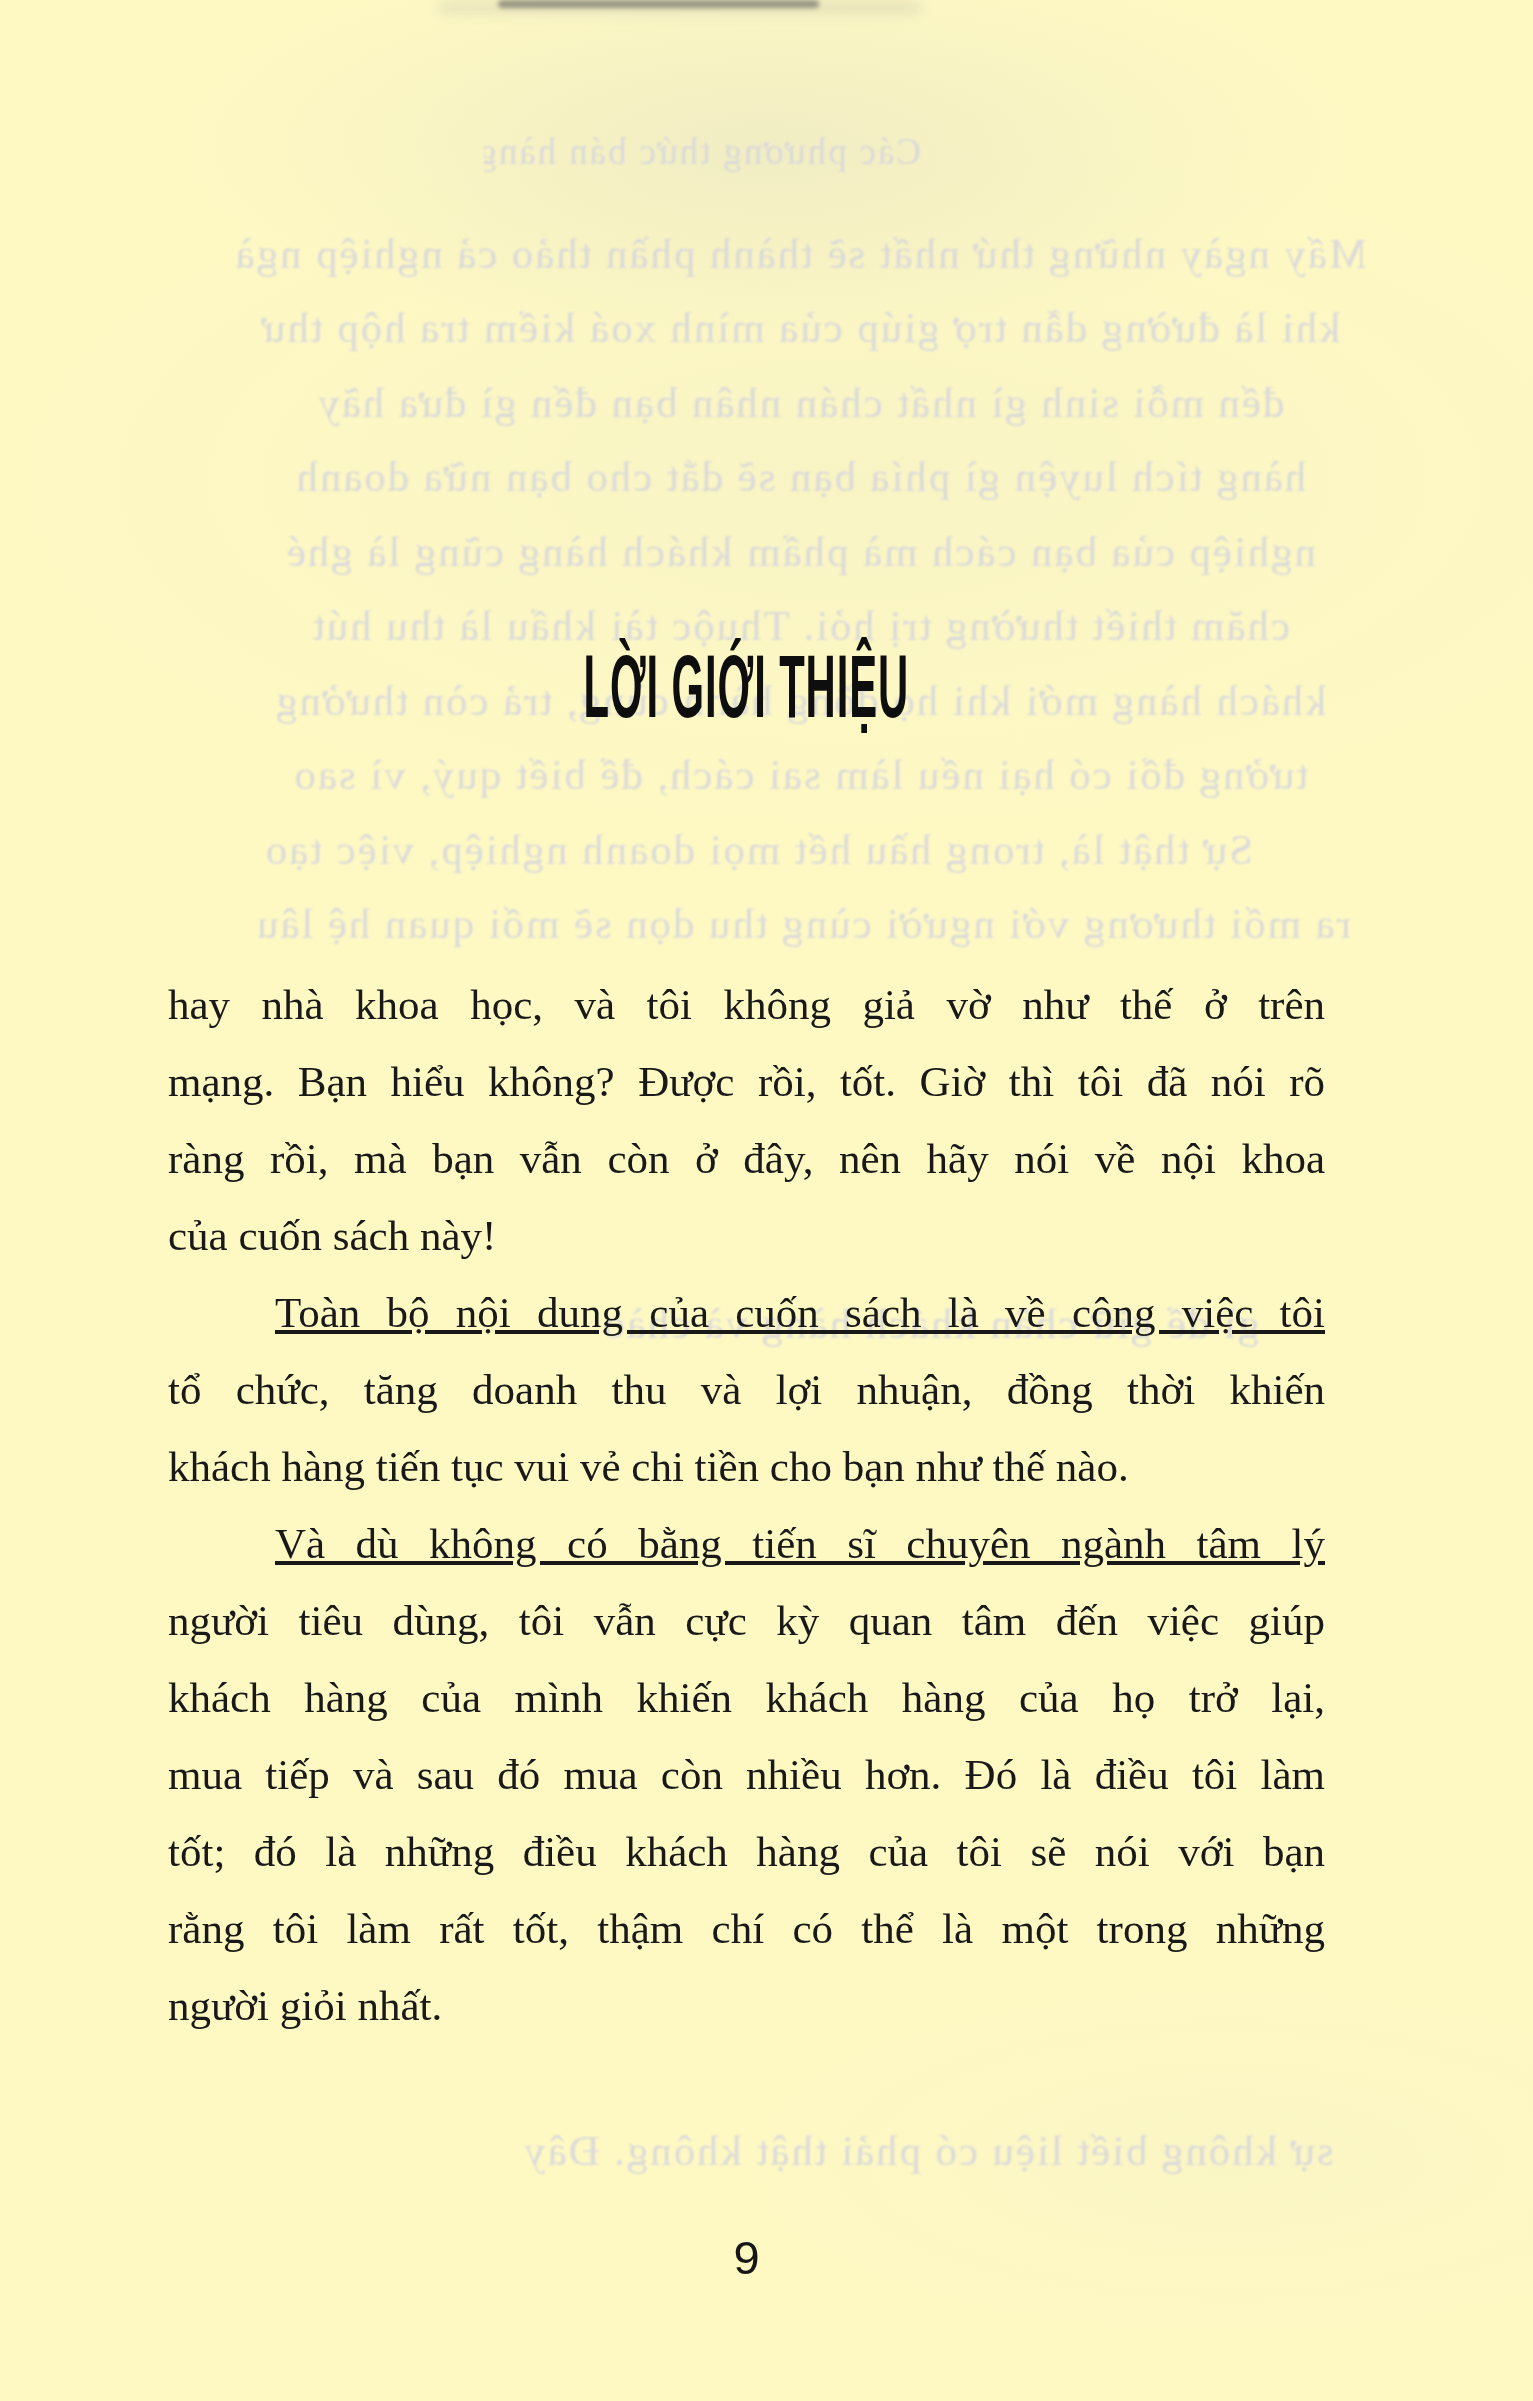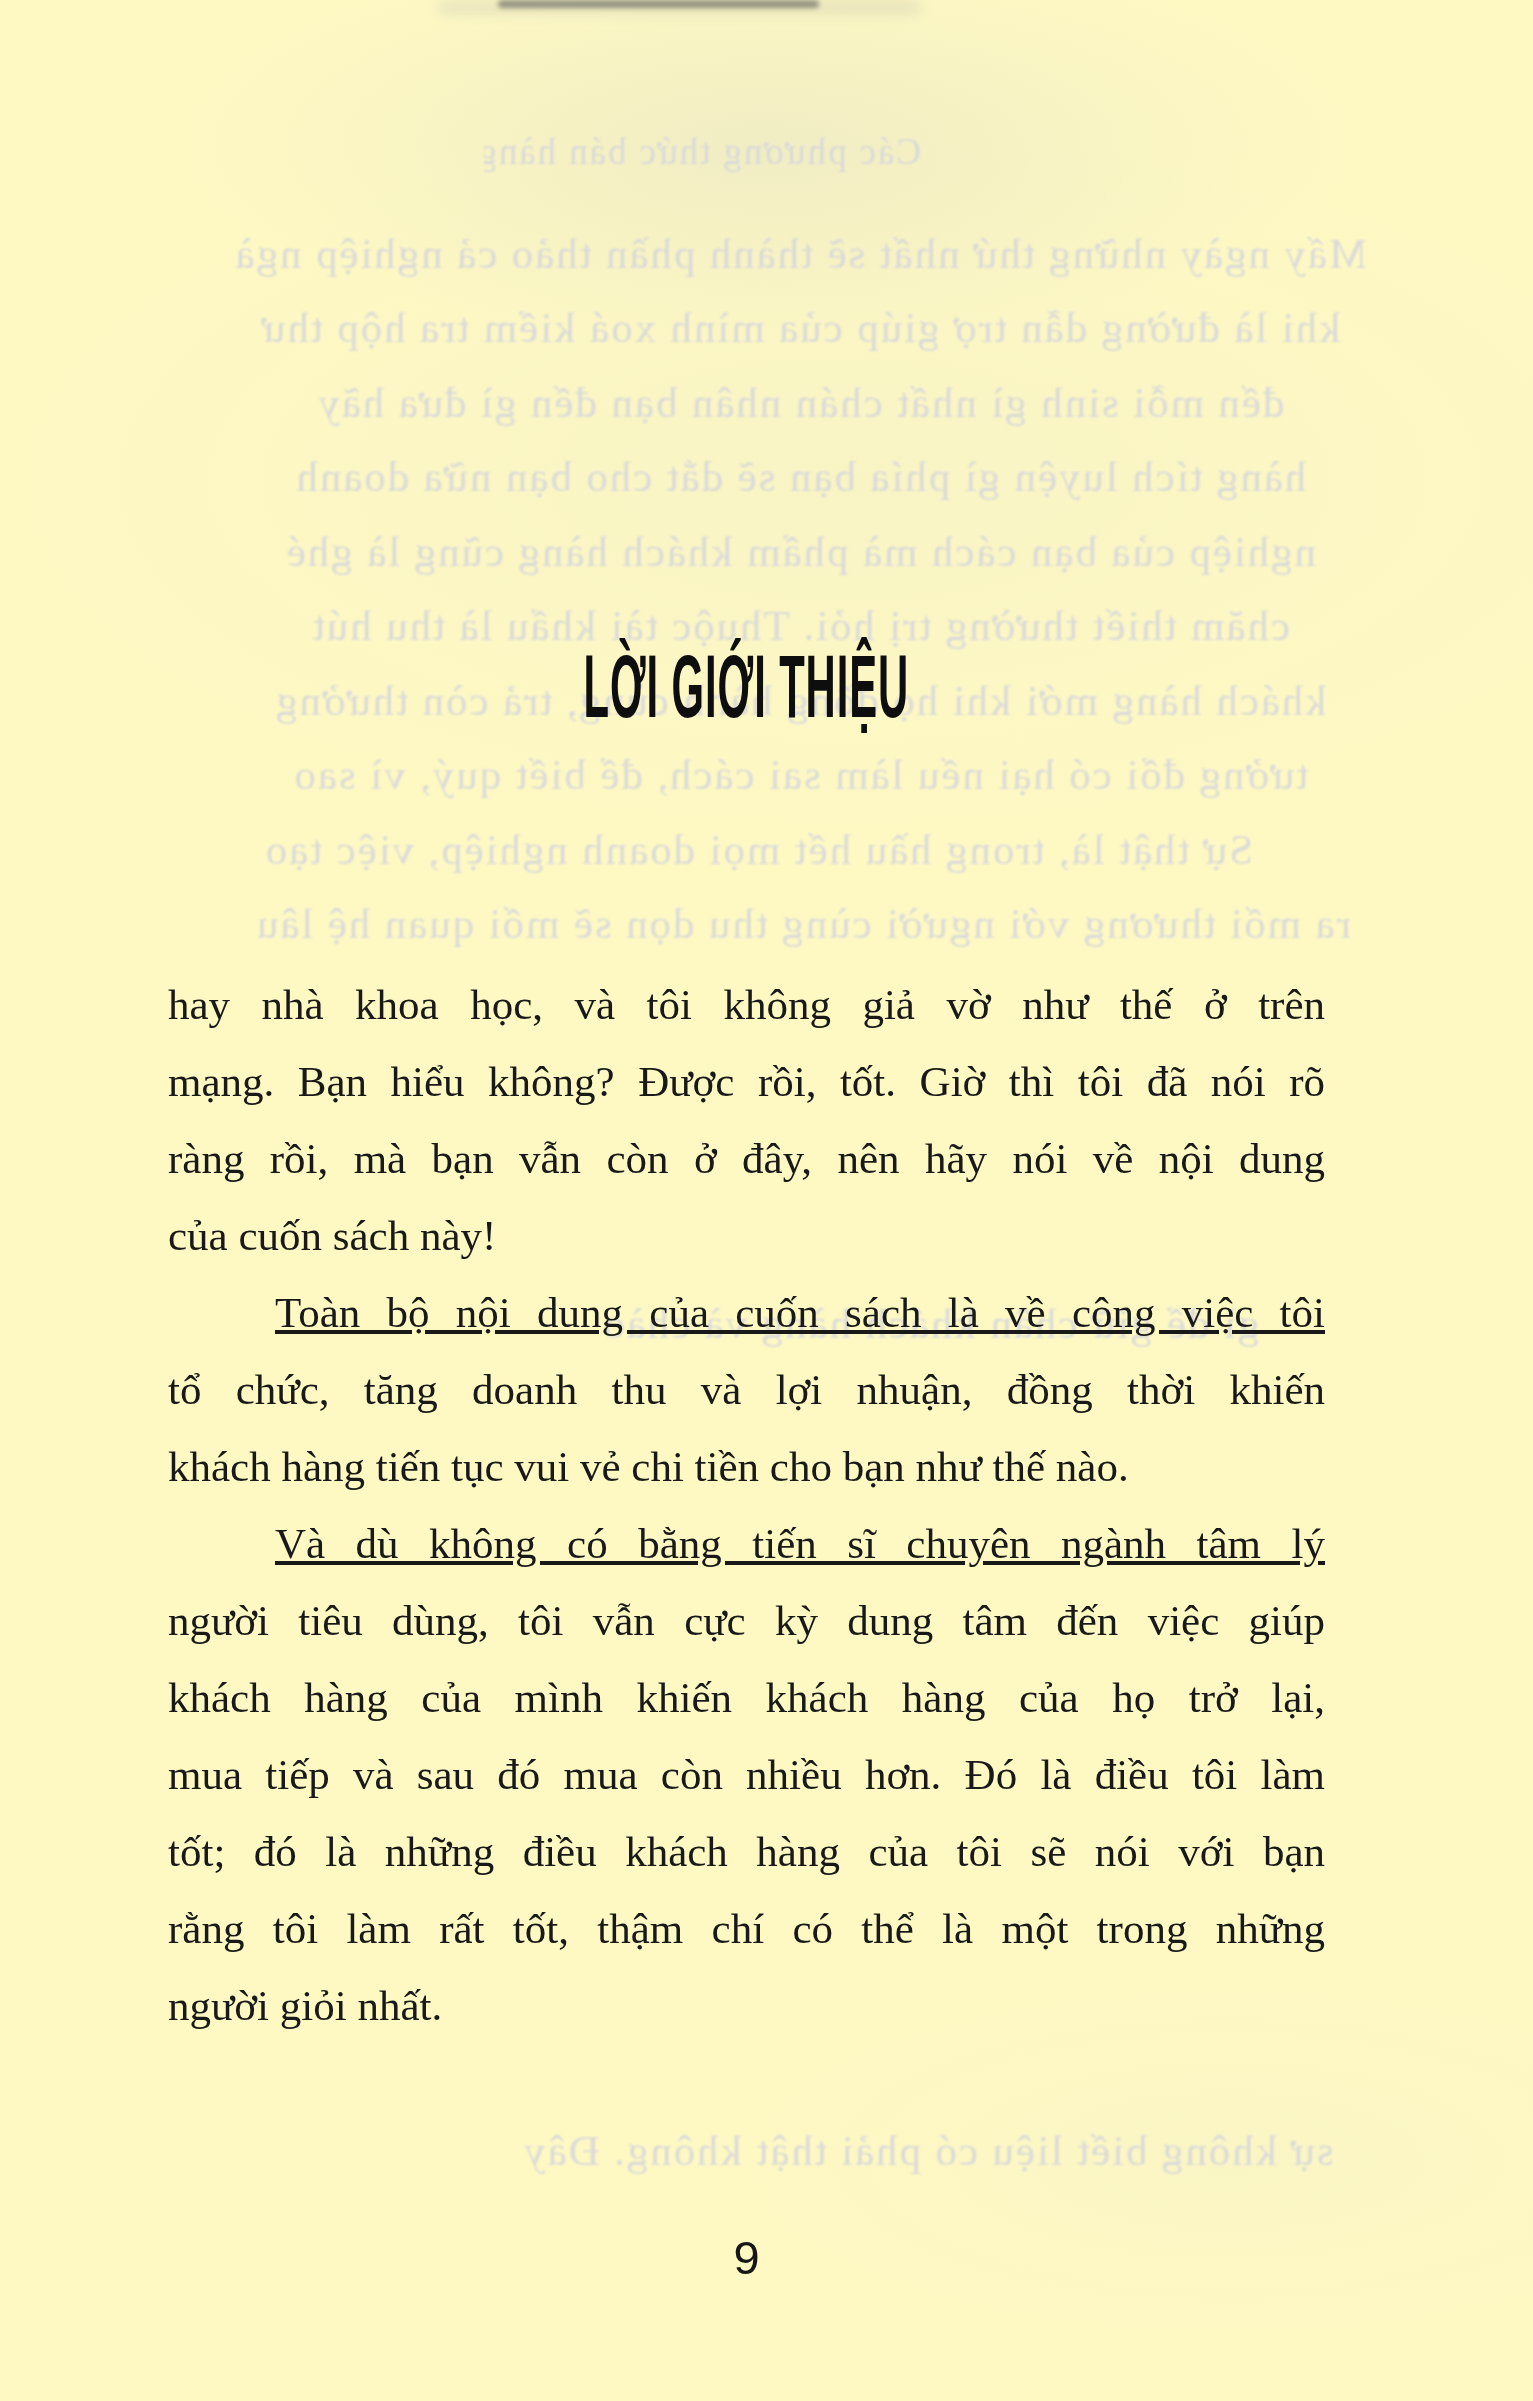--- a/index.html
+++ b/index.html
@@ -116,27 +116,27 @@
       <div class="bleed-line" style="top: 2126px; left: 437px; width: 982px; font-size: 43px;">sự không biết liệu có phải thật không. Đây</div>
     </div>
 
   <div class="title-row">
     <span class="title-text">LỜI GIỚI THIỆU</span>
   </div>
 
   <div class="body-text">
       <div class="body-line">hay nhà khoa học, và tôi không giả vờ như thế ở trên</div>
       <div class="body-line">mạng. Bạn hiểu không? Được rồi, tốt. Giờ thì tôi đã nói rõ</div>
-      <div class="body-line">ràng rồi, mà bạn vẫn còn ở đây, nên hãy nói về nội dung</div>
+      <div class="body-line">ràng rồi, mà bạn vẫn còn ở đây, nên hãy nói về nội khoa</div>
       <div class="body-line last">của cuốn sách này!</div>
       <div class="body-line indent">Toàn bộ nội dung của cuốn sách là về công việc tôi</div>
       <div class="body-line">tổ chức, tăng doanh thu và lợi nhuận, đồng thời khiến</div>
       <div class="body-line last">khách hàng tiến tục vui vẻ chi tiền cho bạn như thế nào.</div>
       <div class="body-line indent">Và dù không có bằng tiến sĩ chuyên ngành tâm lý</div>
-      <div class="body-line">người tiêu dùng, tôi vẫn cực kỳ dung tâm đến việc giúp</div>
+      <div class="body-line">người tiêu dùng, tôi vẫn cực kỳ quan tâm đến việc giúp</div>
       <div class="body-line">khách hàng của mình khiến khách hàng của họ trở lại,</div>
       <div class="body-line">mua tiếp và sau đó mua còn nhiều hơn. Đó là điều tôi làm</div>
       <div class="body-line">tốt; đó là những điều khách hàng của tôi sẽ nói với bạn</div>
       <div class="body-line">rằng tôi làm rất tốt, thậm chí có thể là một trong những</div>
       <div class="body-line last">người giỏi nhất.</div>
     </div>
 
   <div class="page-number">9</div>
 
 </div>

